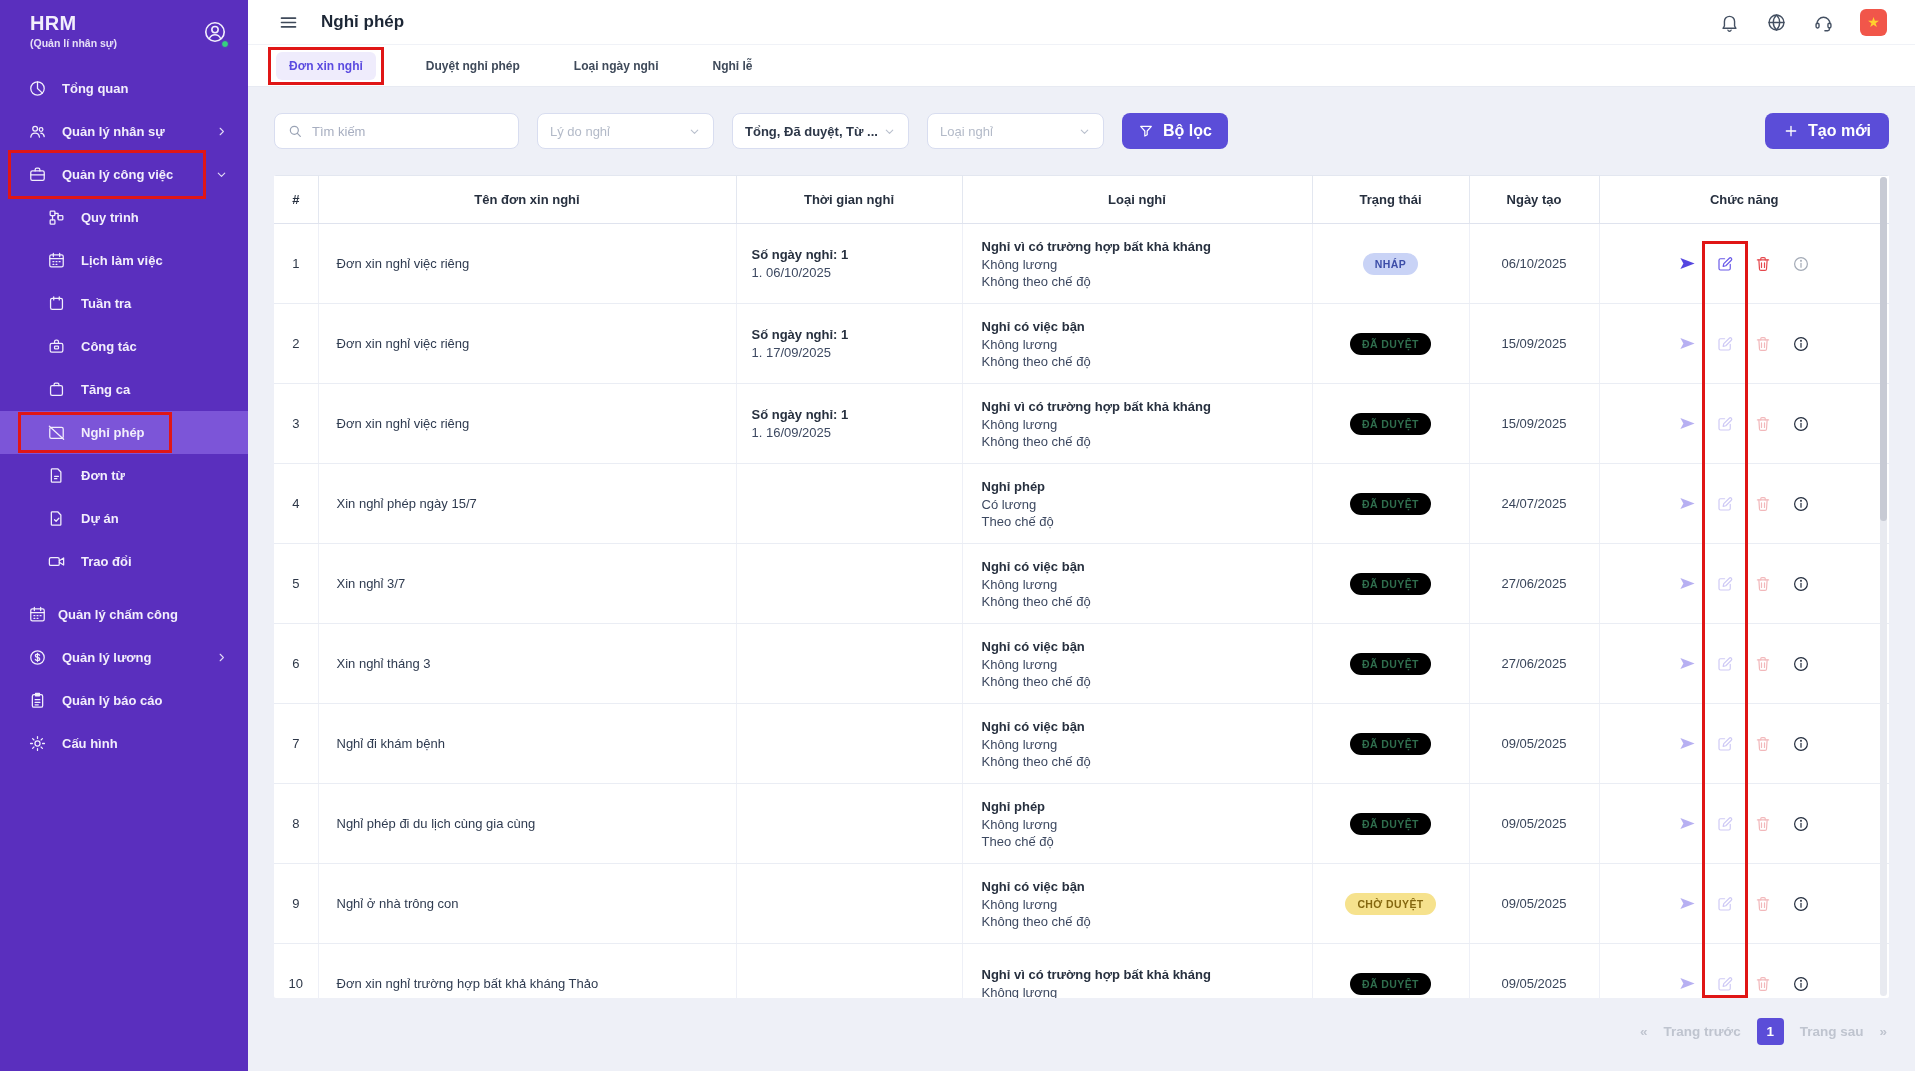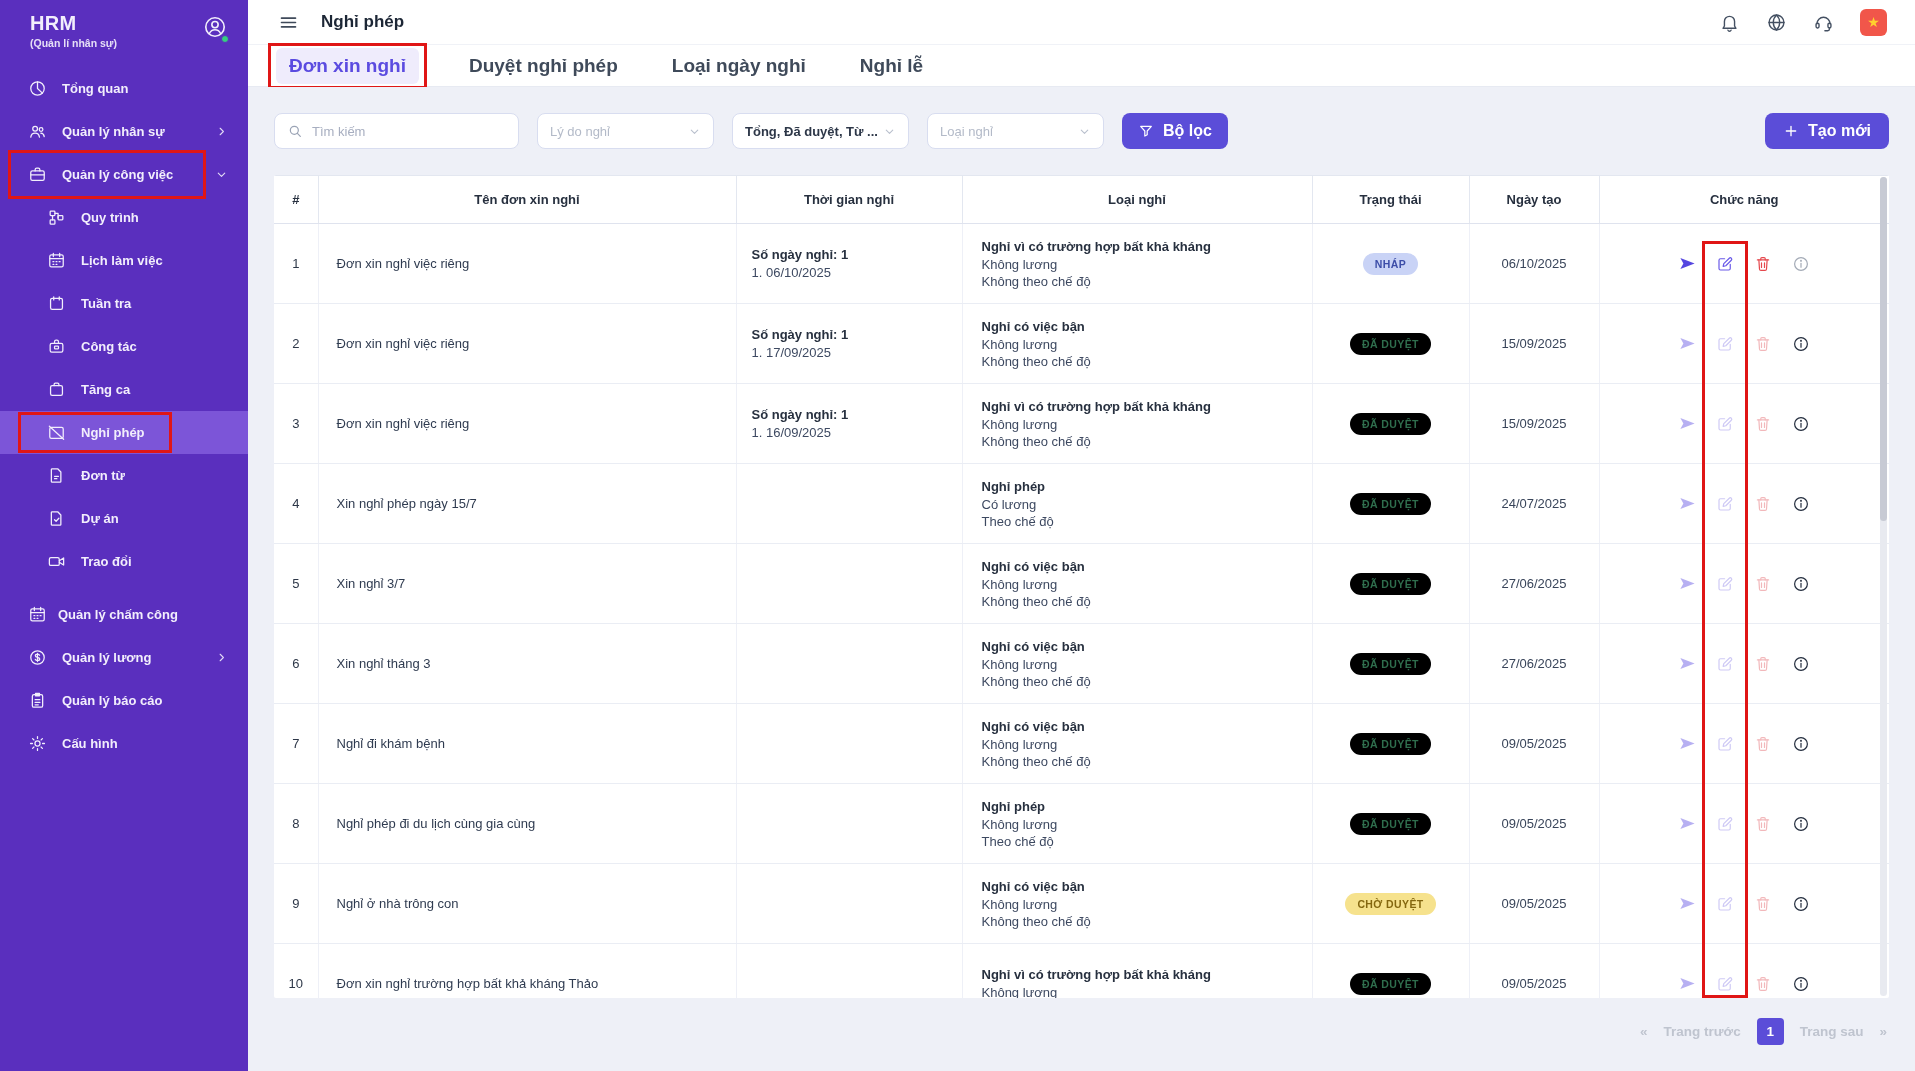--- a/index.html
+++ b/index.html
@@ -2,21 +2,21 @@
 <html><head>
 <meta charset="utf-8">
 <style>
   * { margin:0; padding:0; box-sizing:border-box; }
   html,body { width:1915px; height:1071px; overflow:hidden; }
   body { font-family:"Liberation Sans", sans-serif; background:#eef0f7; color:#2d3748; }
   .app { display:flex; width:100%; height:100%; }
 
   
   .sidebar { width:248px; flex-shrink:0; background:#5a2fbe; color:#f2eefc; height:100%; position:relative; z-index:2; }
-  .brand-row { display:flex; justify-content:space-between; align-items:flex-start; padding:12px 20px 10px 30px; }
+  .brand-row { display:flex; justify-content:space-between; align-items:flex-end; padding:12px 20px 10px 30px; }
   .brand-title { font-size:20px; font-weight:800; letter-spacing:.3px; }
   .brand-sub { font-size:10.5px; font-weight:600; opacity:.92; margin-top:2px; }
   .avatar-wrap { position:relative; margin-top:2px; }
   .avatar-wrap .dot { position:absolute; right:-1px; bottom:1px; width:8px; height:8px; background:#35d07f; border-radius:50%; border:1.5px solid #5a2fbe; }
   .side-nav { margin-top:8px; }
   .side-item { height:43px; display:flex; align-items:center; gap:15px; padding:0 28px; font-size:13px; font-weight:600; position:relative; cursor:pointer; }
   .side-item.sub { padding-left:47px; }
   .side-item.active { background:#7c55d8; }
   .side-item.gap { margin-top:10px;gap:11px; }
   .side-item .chev { position:absolute; right:20px; opacity:.9; display:flex; }
@@ -28,21 +28,21 @@
   
   .main { flex:1; display:flex; flex-direction:column; height:100%; }
   .topbar { height:46px; background:#fff; display:flex; align-items:center; padding:0 28px 0 30px; border-bottom:1px solid #f0f2f7; }
   .hamburger { color:#3f4a5a; margin-right:22px; cursor:pointer; }
   .page-title { font-size:17px; font-weight:800; color:#1d2736; }
   .topbar-right { margin-left:auto; display:flex; align-items:center; gap:26px; color:#445062; }
   .topbar-right .icon { cursor:pointer; }
   .flag { width:27px; height:27px; border-radius:6px; background:#f1564a; display:flex; align-items:center; justify-content:center; color:#ffd02e; font-size:14px; cursor:pointer; }
 
   .tabsbar { height:42px; background:#fff; border-bottom:1px solid #e7eaf2; display:flex; align-items:center; gap:46px; padding:0 28px; }
-  .tab { font-size:19px; font-weight:700; color:#3f4a5a; cursor:pointer; position:relative; padding:7px 4px; }
+  .tab { font-size:12px; font-weight:700; color:#3f4a5a; cursor:pointer; position:relative; padding:7px 4px; }
   .tab.active { color:#5b4be0; background:#efecfc; padding:7px 13px; border-radius:6px; }
   .tab.annotated::after { content:""; position:absolute; inset:-5px -8px; border:3px solid #e01616; pointer-events:none; }
 
   .content { flex:1; background:#eef0f7; padding:26px; position:relative; }
 
   
   .filters { display:flex; align-items:center; gap:18px; }
   .search-box { width:245px; height:36px; background:#fff; border:1px solid #d8ddf0; border-radius:8px; display:flex; align-items:center; padding:0 12px; gap:9px; color:#9aa3b5; }
   .search-box input { border:none; outline:none; flex:1; font-size:13px; font-family:"Liberation Sans", sans-serif; color:#2d3748; background:transparent; }
   .search-box input::placeholder { color:#a7aec0; }

